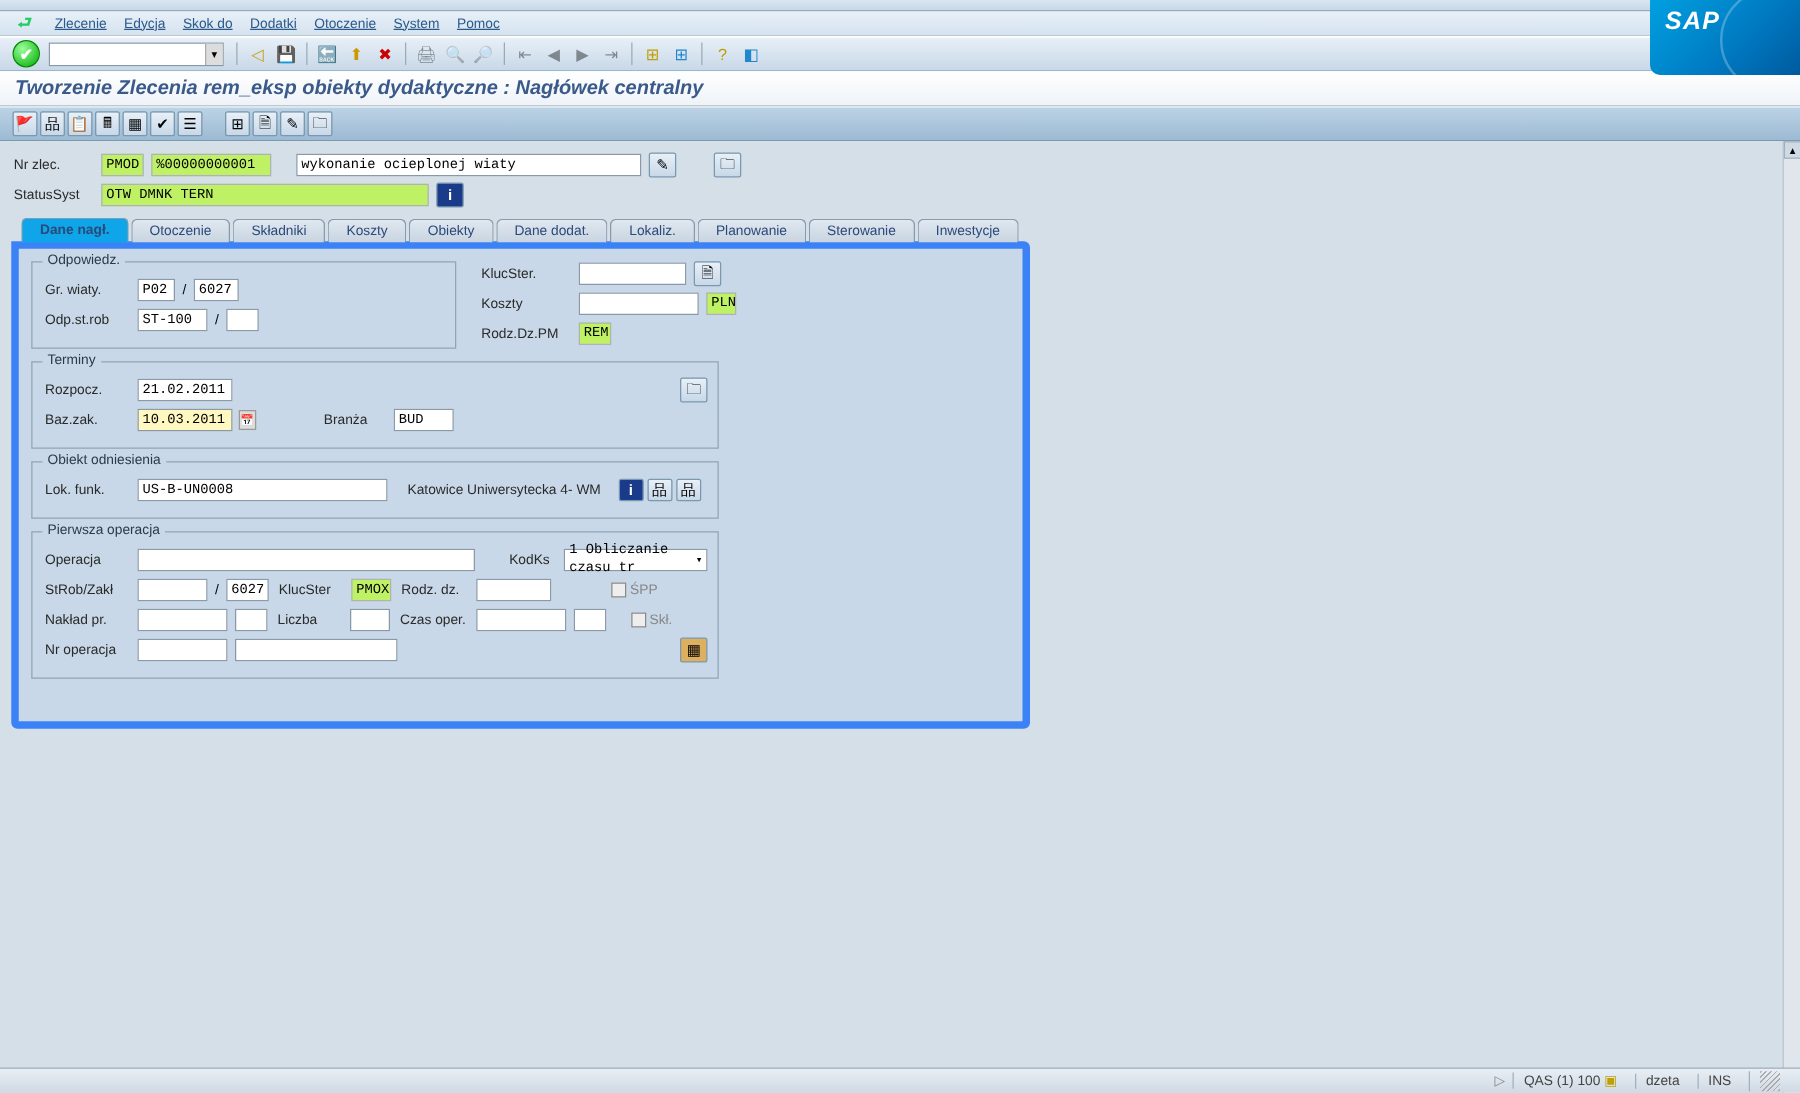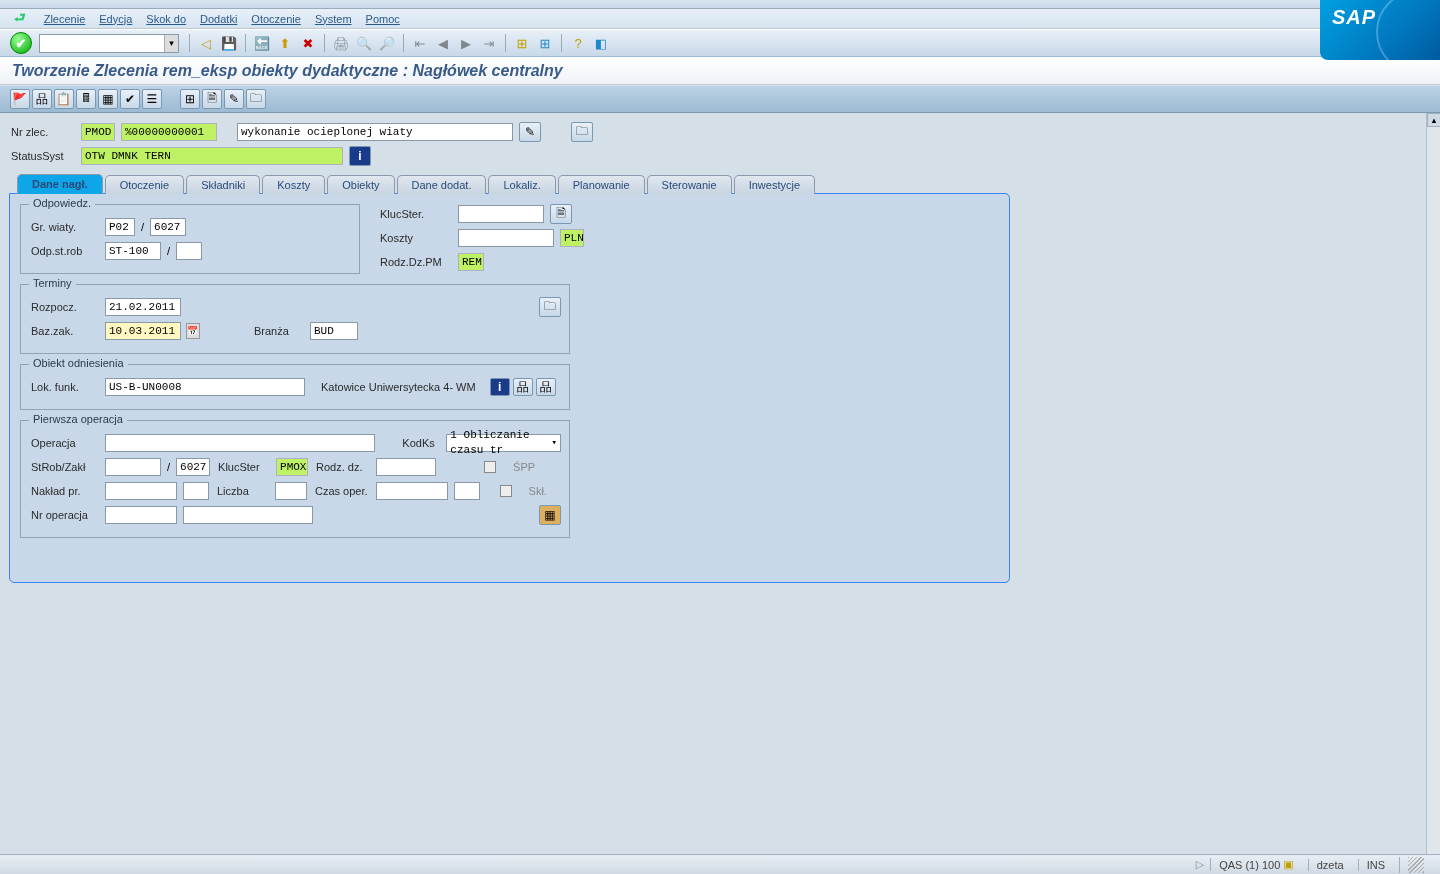--- a/index.html
+++ b/index.html
@@ -42,29 +42,29 @@
 .hrow { display: flex; align-items: center; gap: 6px; }
 .lbl { color: #2a2a2a; padding: 0 2px; }
 .fld { height: 18px; border: 1px solid #8899aa; background: #fff; padding: 1px 3px; font-family: 'Courier New', monospace; font-size: 11px; line-height: 15px; }
 .fld-ro { background: #bef264; border-color: #b0b0c0; }
 .icon-btn { width: 22px; height: 20px; border: 1px solid #7a98b0; background: linear-gradient(#e8f0f8,#c8d8e8); display:inline-flex; align-items:center; justify-content:center; font-size: 12px; cursor:pointer; border-radius: 2px; }
 
 .tabstrip { display: flex; align-items: flex-end; border-bottom: none; height: 23px; gap: 0; margin-left: 8px; }
 .tab { padding: 3px 14px; border: 1px solid #8a9aad; border-bottom: none; background: linear-gradient(#e0e8f0, #c8d4e0); color: #2a4a7a; cursor: pointer; border-top-left-radius: 5px; border-top-right-radius: 5px; margin-right: 2px; font-size: 11px; position: relative; top: 1px; }
 .tab.active { background: #0ea5e9; font-weight: bold; padding-bottom: 4px; z-index: 2; }
 
-.tab-body { border: 1px solid #3b82f6; background: #c8d8e8; min-height: 390px; padding: 10px; width: 1001px; border-radius: 0 5px 5px 5px; }
+.tab-body { border: 6px solid #3b82f6; background: #c8d8e8; min-height: 390px; padding: 10px; width: 815px; border-radius: 0 5px 5px 5px; }
 
 .panel { border: 1px solid #90a4b8; background: #c8d8e8; margin-bottom: 10px; position: relative; }
 .panel-title { position: absolute; top: -8px; left: 8px; background: #c8d8e8; padding: 0 4px; font-size: 11px; color: #2a3a4a; }
 .panel-inner { padding: 12px 8px 8px 8px; }
 
 .frow { display: flex; align-items: center; gap: 6px; margin-bottom: 4px; min-height: 20px; }
 .frow .lbl { min-width: 70px; }
-.cb-wrap { display: inline-flex; align-items: center; gap: 17px; color: #888; }
+.cb-wrap { display: inline-flex; align-items: center; gap: 3px; color: #888; }
 .cb-box { width: 12px; height: 12px; border: 1px solid #888; background: #eee; }
 
 .row2 { display: flex; gap: 18px; align-items: flex-start; }
 .col-left { width: 340px; }
 .col-right { flex: 1; }
 
 .statusbar { position: absolute; bottom: 0; left: 0; right: 0; height: 20px; background: linear-gradient(to bottom, #e8eef4, #d0dae4); border-top: 1px solid #a0b0c0; display: flex; align-items: center; justify-content: space-between; padding: 0 8px; font-size: 11px; color: #444; }
 .statusbar .sb-right { display: flex; align-items: center; gap: 6px; }
 .sb-cell { border-left: 1px solid #a0b0c0; padding: 0 8px; height: 100%; display: flex; align-items: center; }
 .sb-grip { width: 16px; height: 16px; background: repeating-linear-gradient(135deg, #aaa 0 1px, transparent 1px 3px); }

